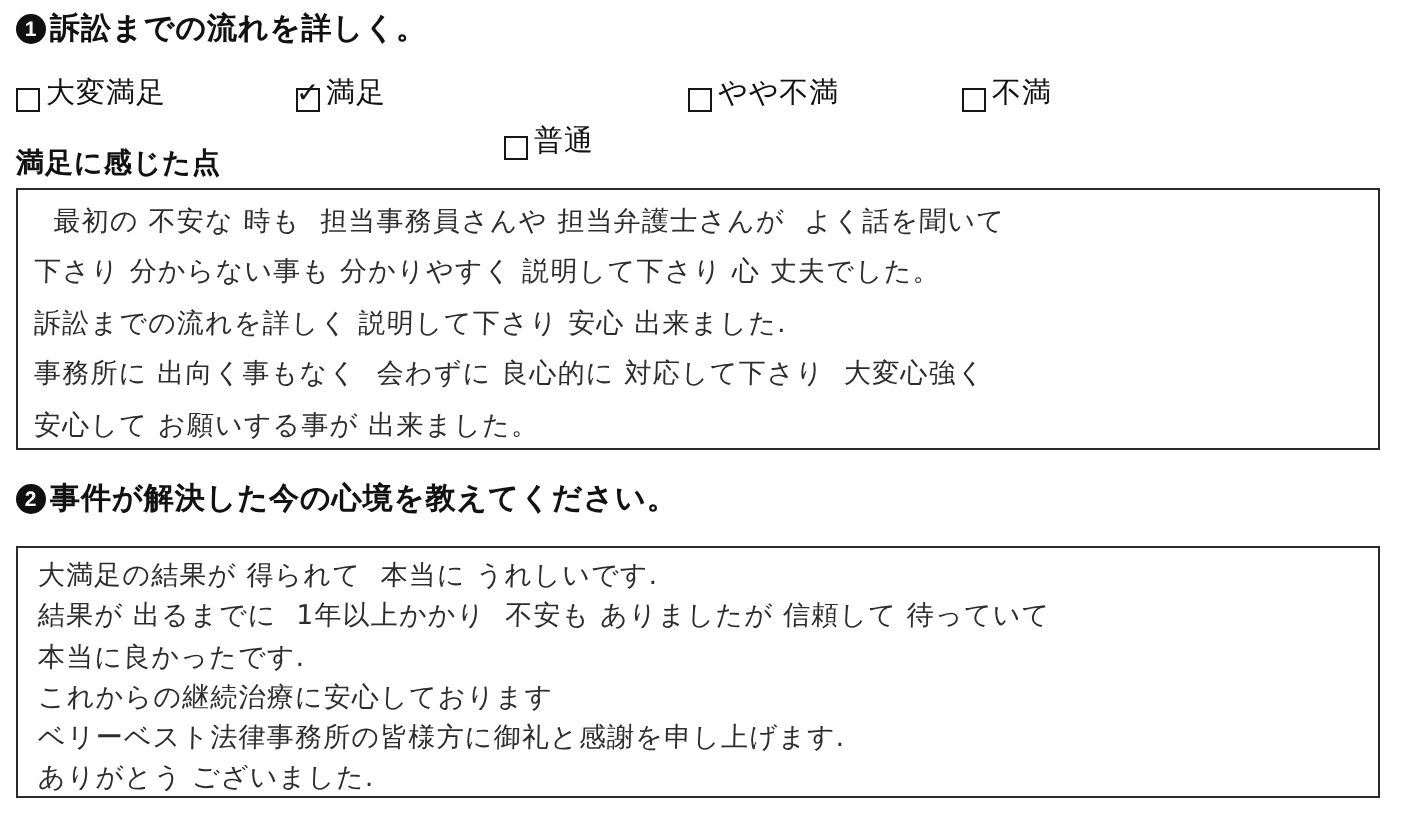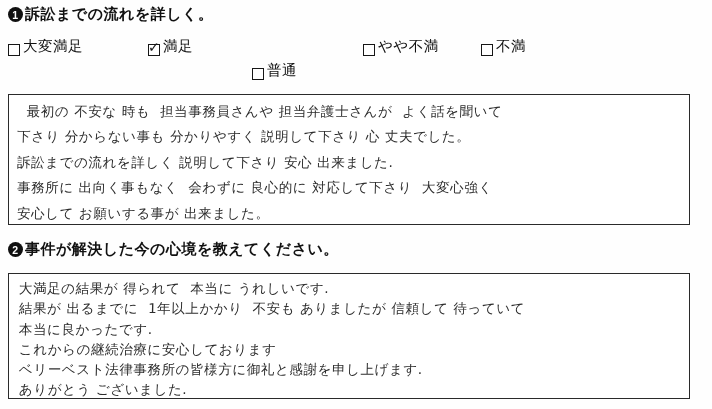--- a/index.html
+++ b/index.html
@@ -49,21 +49,21 @@
     align-items: flex-end;
     gap: 3px;
     font-size: 14.5px;
     letter-spacing: 0.5px;
     color: #111;
     cursor: default;
   }
   .opt-0 { left: 8px; }
   .opt-1 { left: 148px; }
   .opt-2 { left: 252px; margin-top: 24px; }
-  .opt-3 { left: 351px; padding-left: 12px; }
+  .opt-3 { left: 332px; padding-left: 12px; }
   .opt-4 { left: 481px; }
   .cb {
     position: relative;
     width: 12px; height: 12px;
     border: 1.6px solid #161616;
     background: #fff;
     flex: 0 0 auto;
   }
   .cb .mark {
     position: absolute;
@@ -140,20 +140,21 @@
       <span>やや不満</span>
     </div>
     <div class="option opt-4">
       <span class="cb">
           <span class="mark"></span>
         </span>
       <span>不満</span>
     </div>
   </div>
 
+  <div class="subheading">満足に感じた点</div>
 
   <div class="answer-box box1">
     <div class="hw-line">  最初の 不安な 時も  担当事務員さんや 担当弁護士さんが  よく話を聞いて</div>
     <div class="hw-line">下さり 分からない事も 分かりやすく 説明して下さり 心 丈夫でした。</div>
     <div class="hw-line">訴訟までの流れを詳しく 説明して下さり 安心 出来ました.</div>
     <div class="hw-line">事務所に 出向く事もなく  会わずに 良心的に 対応して下さり  大変心強く</div>
     <div class="hw-line">安心して お願いする事が 出来ました。</div>
   </div>
 
   <div class="q-title q2-title">

